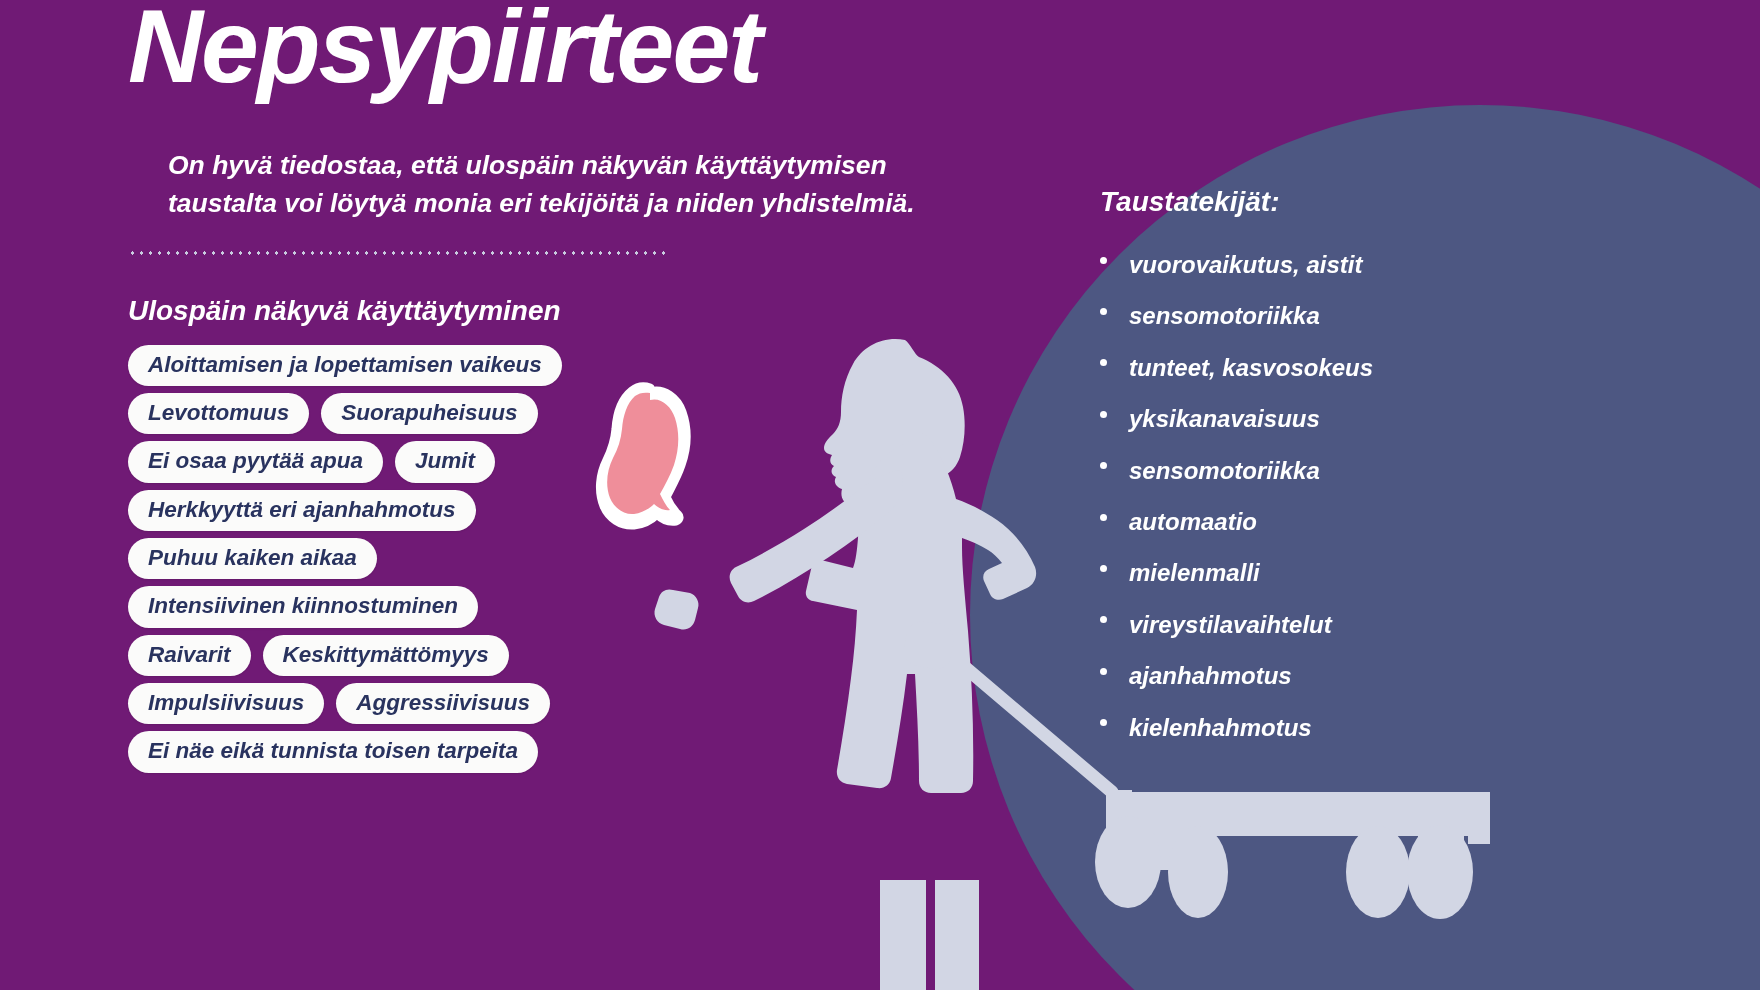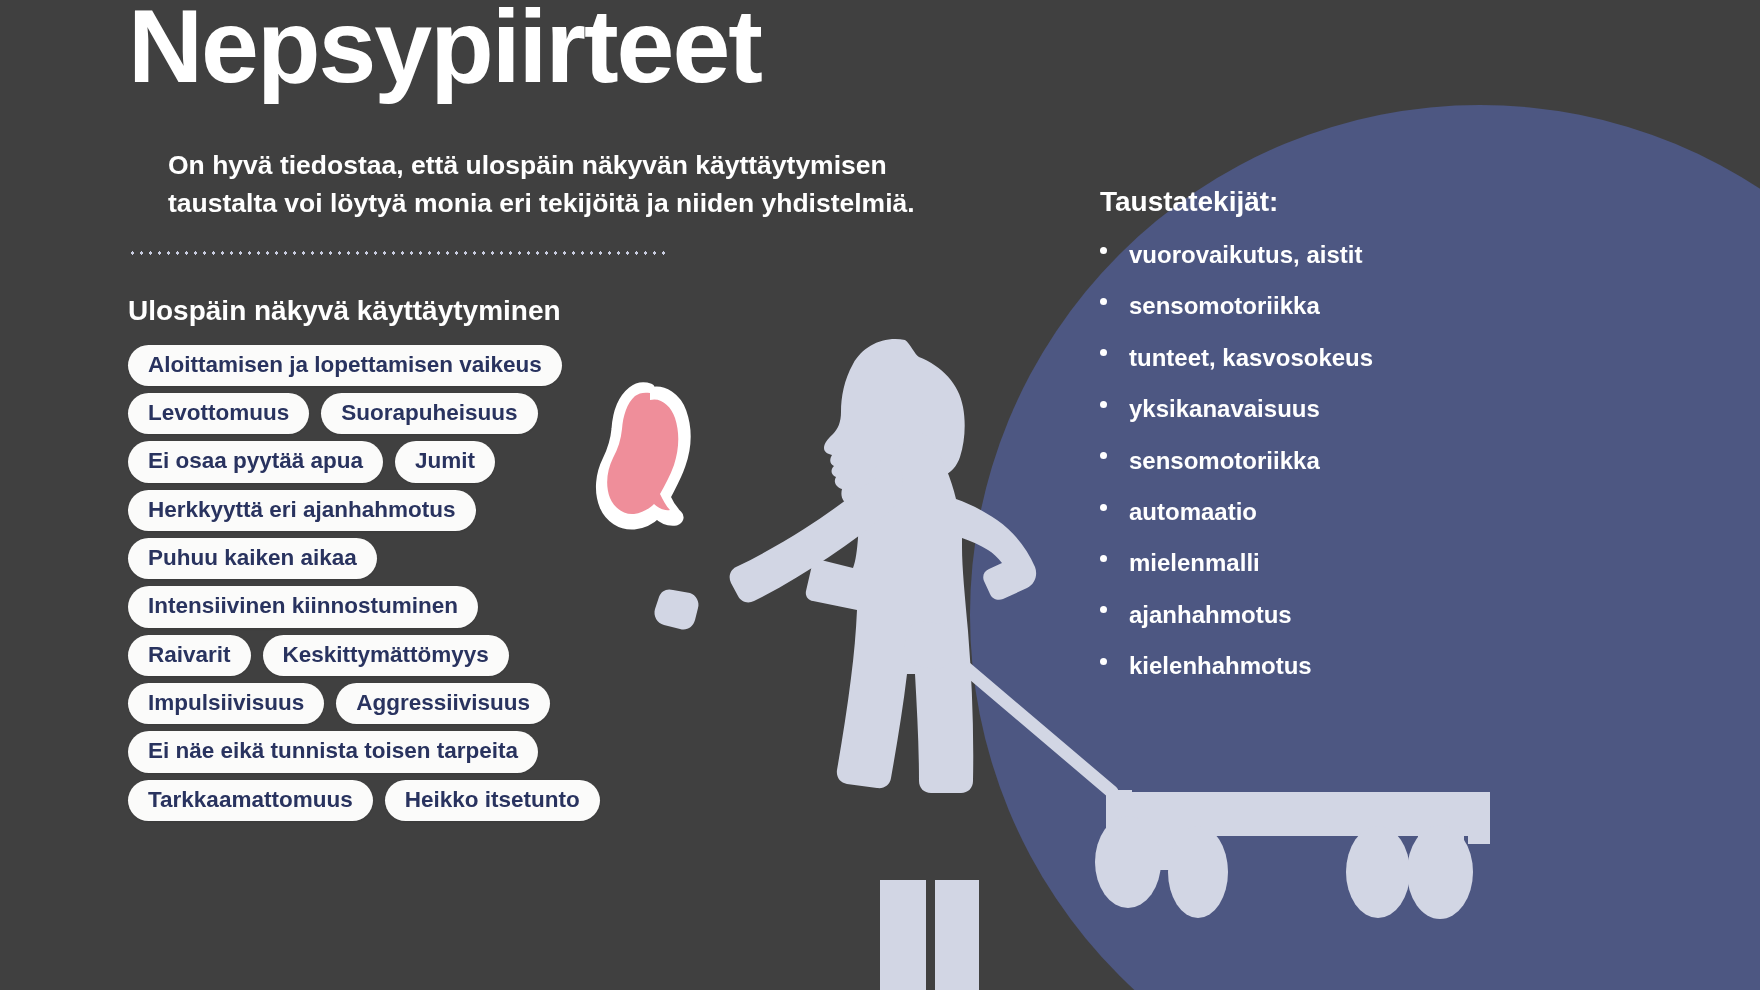--- a/index.html
+++ b/index.html
@@ -6,22 +6,23 @@
   html,body { width:1760px; height:990px; }
   body {
     font-family:"Liberation Sans", sans-serif;
     background:#283360;
     overflow:hidden;
     position:relative;
   }
   #poster {
     position:relative;
     width:1760px; height:990px;
-    background:#404040;
+    background:#701a75;
     overflow:hidden;
+    font-style:italic;
   }
   
   .bg-circle {
     position:absolute;
     left:970px; top:105px;
     width:1020px; height:1020px;
     border-radius:50%;
     background:#4d5782;
     z-index:0;
   }
@@ -98,21 +99,21 @@
   .right-col {
     position:absolute;
     left:1100px; top:186px;
     width:560px;
     z-index:3;
   }
   .right-heading {
     font-size:28px;
     font-weight:bold;
     color:#ffffff;
-    margin-bottom:24px;
+    margin-bottom:34px;
   }
   .factor-list { list-style:none; }
   .factor-item {
     display:flex;
     align-items:center;
     font-size:24px;
     font-weight:bold;
     color:#ffffff;
     margin-bottom:25px;
     line-height:1.1;
@@ -309,24 +310,20 @@
           <span class="pill">Raivarit</span>
           <span class="pill">Keskittymättömyys</span>
         </div>
         <div class="pill-row">
           <span class="pill">Impulsiivisuus</span>
           <span class="pill">Aggressiivisuus</span>
         </div>
         <div class="pill-row">
           <span class="pill">Ei näe eikä tunnista toisen tarpeita</span>
         </div>
-        <div class="pill-row">
-          <span class="pill">Tarkkaamattomuus</span>
-          <span class="pill">Heikko itsetunto</span>
-        </div>
       </div>
   </div>
 
   <div class="right-col">
     <h2 class="right-heading">Taustatekijät:</h2>
     <ul class="factor-list" id="factor-list">
         <li class="factor-item">
           <span class="bullet"></span>
           <span>vuorovaikutus, aistit</span>
         </li>
@@ -349,20 +346,24 @@
         <li class="factor-item">
           <span class="bullet"></span>
           <span>automaatio</span>
         </li>
         <li class="factor-item">
           <span class="bullet"></span>
           <span>mielenmalli</span>
         </li>
         <li class="factor-item">
           <span class="bullet"></span>
+          <span>vireystilavaihtelut</span>
+        </li>
+        <li class="factor-item">
+          <span class="bullet"></span>
           <span>ajanhahmotus</span>
         </li>
         <li class="factor-item">
           <span class="bullet"></span>
           <span>kielenhahmotus</span>
         </li>
       </ul>
   </div>
 
 </div>

